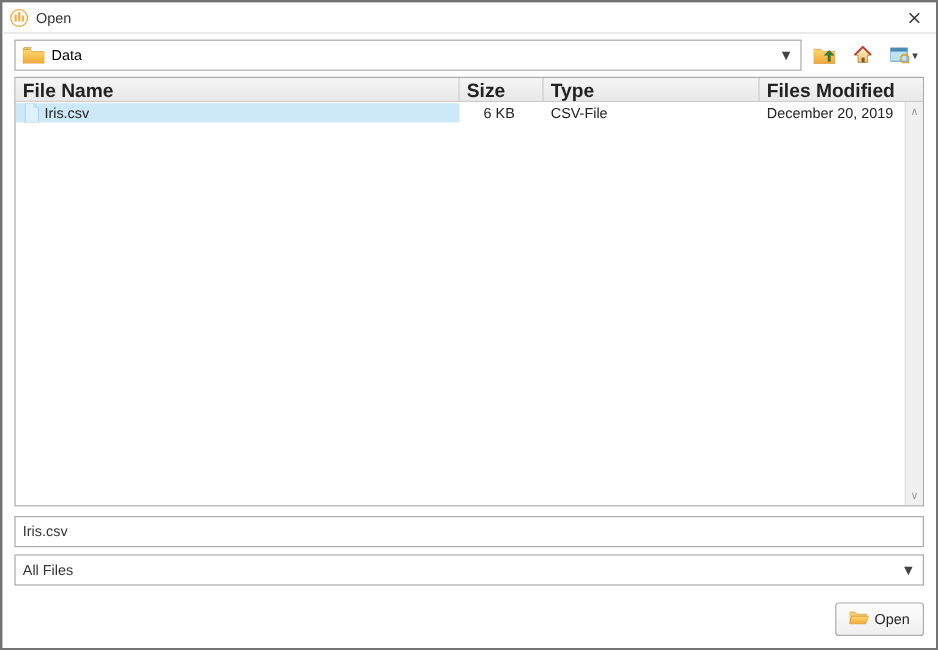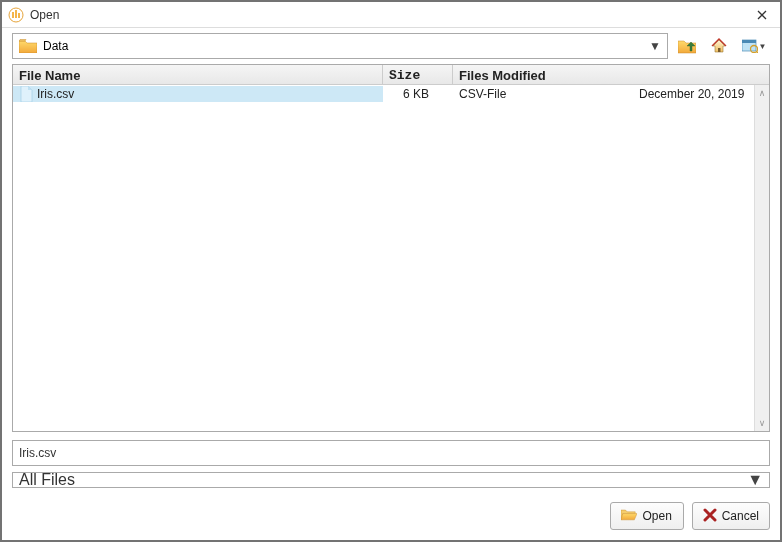--- a/index.html
+++ b/index.html
@@ -11,40 +11,40 @@
     .titlebar .close { width: 24px; height: 24px; display: flex; align-items: center; justify-content: center; cursor: pointer; color: #333; font-size: 14px; }
     .toolbar { height: 36px; display: flex; align-items: center; padding: 4px 10px; gap: 6px; }
     .location { flex: 1; height: 26px; border: 1px solid #aaa; display: flex; align-items: center; padding: 0 6px; background: #fff; }
     .location .folder-icon { width: 18px; height: 14px; margin-right: 6px; }
     .location .dropdown-arrow { margin-left: auto; color: #444; }
     .tool-btn { width: 26px; height: 26px; display: flex; align-items: center; justify-content: center; cursor: pointer; }
     .tool-btn.with-dropdown { width: 32px; }
     .tool-btn .dd { font-size: 8px; color: #444; margin-left: 1px; }
     .file-area { flex: 1; margin: 0 10px 8px 10px; border: 1px solid #aaa; display: flex; flex-direction: column; min-height: 0; }
     .table-header { height: 20px; display: flex; background: linear-gradient(#f5f5f5, #e8e8e8); border-bottom: 1px solid #ccc; }
-    .th { padding: 3px 6px; border-right: 1px solid #ccc; font-weight: bold; color: #222; font-size: 13px; }
+    .th { padding: 3px 6px; border-right: 1px solid #ccc; font-weight: bold; color: #222; font-size: 16px; }
     .th.filename { width: 370px; }
-    .th.size { width: 70px; font-family: Liberation Mono, monospace; }
+    .th.size { width: 70px; }
     .th.type { width: 180px; }
     .th.modified { flex: 1; border-right: none; }
     .table-body { flex: 1; display: flex; overflow: hidden; }
     .rows { flex: 1; }
     .scrollbar { width: 15px; background: #f0f0f0; border-left: 1px solid #ddd; display: flex; flex-direction: column; align-items: center; }
     .scrollbar .arrow { width: 15px; height: 16px; display: flex; align-items: center; justify-content: center; color: #999; font-size: 9px; cursor: pointer; }
     .scrollbar .track { flex: 1; }
     .row { height: 18px; display: flex; align-items: center; cursor: pointer; }
     .cell { padding: 0 6px; font-size: 12px; color: #222; }
     .cell.filename { width: 370px; display: flex; align-items: center; }
     .cell.filename.selected { background: #cde8f6; }
     .cell.filename .file-icon { width: 14px; height: 16px; margin-right: 4px; }
     .cell.size { width: 70px; text-align: center; padding-right: 10px; }
     .cell.type { width: 180px; }
     .cell.modified { flex: 1; }
     .footer-input { margin: 0 10px 6px 10px; height: 26px; border: 1px solid #aaa; padding: 4px 6px; font-size: 12px; color: #333; display: flex; align-items: center; }
-    .footer-select { margin: 0 10px 8px 10px; height: 16px; border: 1px solid #aaa; padding: 4px 6px; font-size: 16px; color: #333; display: flex; align-items: center; }
+    .footer-select { margin: 0 10px 8px 10px; height: 26px; border: 1px solid #aaa; padding: 4px 6px; font-size: 12px; color: #333; display: flex; align-items: center; }
     .footer-select .dropdown-arrow { margin-left: auto; color: #444; }
     .button-bar { display: flex; justify-content: flex-end; padding: 6px 10px 10px 10px; gap: 8px; }
     .btn { height: 28px; min-width: 74px; border: 1px solid #aaa; background: linear-gradient(#fdfdfd, #efefef); border-radius: 3px; display: flex; align-items: center; justify-content: center; gap: 5px; padding: 0 10px; cursor: pointer; font-size: 12px; color: #222; }
   </style>
 </head>
 <body>
 
 <svg width="0" height="0" style="position:absolute">
   <defs>
     <linearGradient id="folderGrad" x1="0" y1="0" x2="0" y2="1">
@@ -109,20 +109,21 @@
         <line x1="14.5" y1="12.5" x2="16" y2="14" stroke="#d4a02a" stroke-width="1.3"></line>
       </svg>
       <span class="dd">▼</span>
     </span>
   </div>
 
   <div class="file-area">
     <div class="table-header">
       <div class="th filename">File Name</div>
       <div class="th size">Size</div>
+      <div class="th type">Type</div>
       <div class="th modified">Files Modified</div>
     </div>
     <div class="table-body">
       <div class="rows">
         <div class="row">
           <div class="cell filename selected">
             <span class="file-icon">
               <svg viewBox="0 0 14 16" width="14" height="16">
                 <path d="M2 0 L9 0 L13 4 L13 16 L2 16 Z" fill="#dff1fb" stroke="#9cc9e4" stroke-width="0.6"></path>
                 <path d="M9 0 L9 4 L13 4 Z" fill="#bfe0f2"></path>
@@ -155,23 +156,15 @@
   <div class="button-bar">
     <div class="btn">
       <span>
         <svg viewBox="0 0 18 14" width="16" height="13">
           <path d="M0 2 L5 2 L7 4 L16 4 L16 6 L2 6 L0 13 Z" fill="#f5cd6e" stroke="#c98a2a" stroke-width="0.5"></path>
           <path d="M2 6 L18 6 L15 13 L0 13 Z" fill="url(#folderGrad)" stroke="#c98a2a" stroke-width="0.5"></path>
         </svg>
       </span>
       <span>Open</span>
     </div>
-    <div class="btn">
-      <span>
-        <svg viewBox="0 0 14 14" width="14" height="14">
-          <path d="M2 2 L12 12 M12 2 L2 12" stroke="#a22" stroke-width="3" stroke-linecap="round"></path>
-        </svg>
-      </span>
-      <span>Cancel</span>
-    </div>
   </div>
 
 </div>
 
 </body></html>

